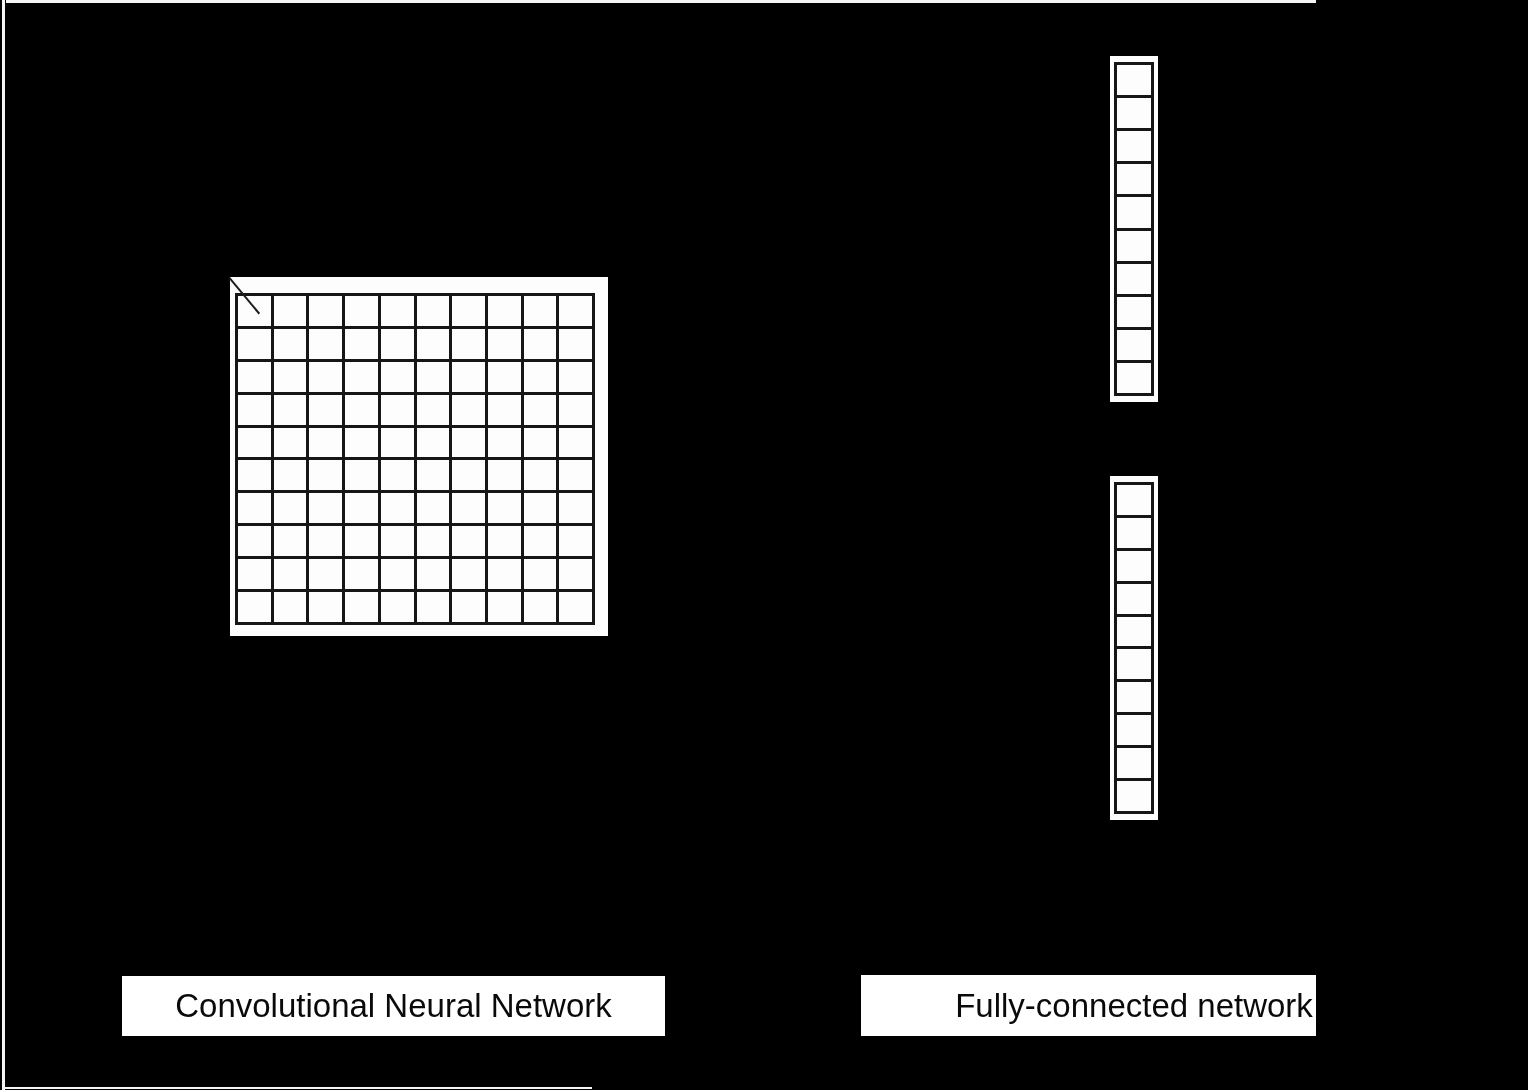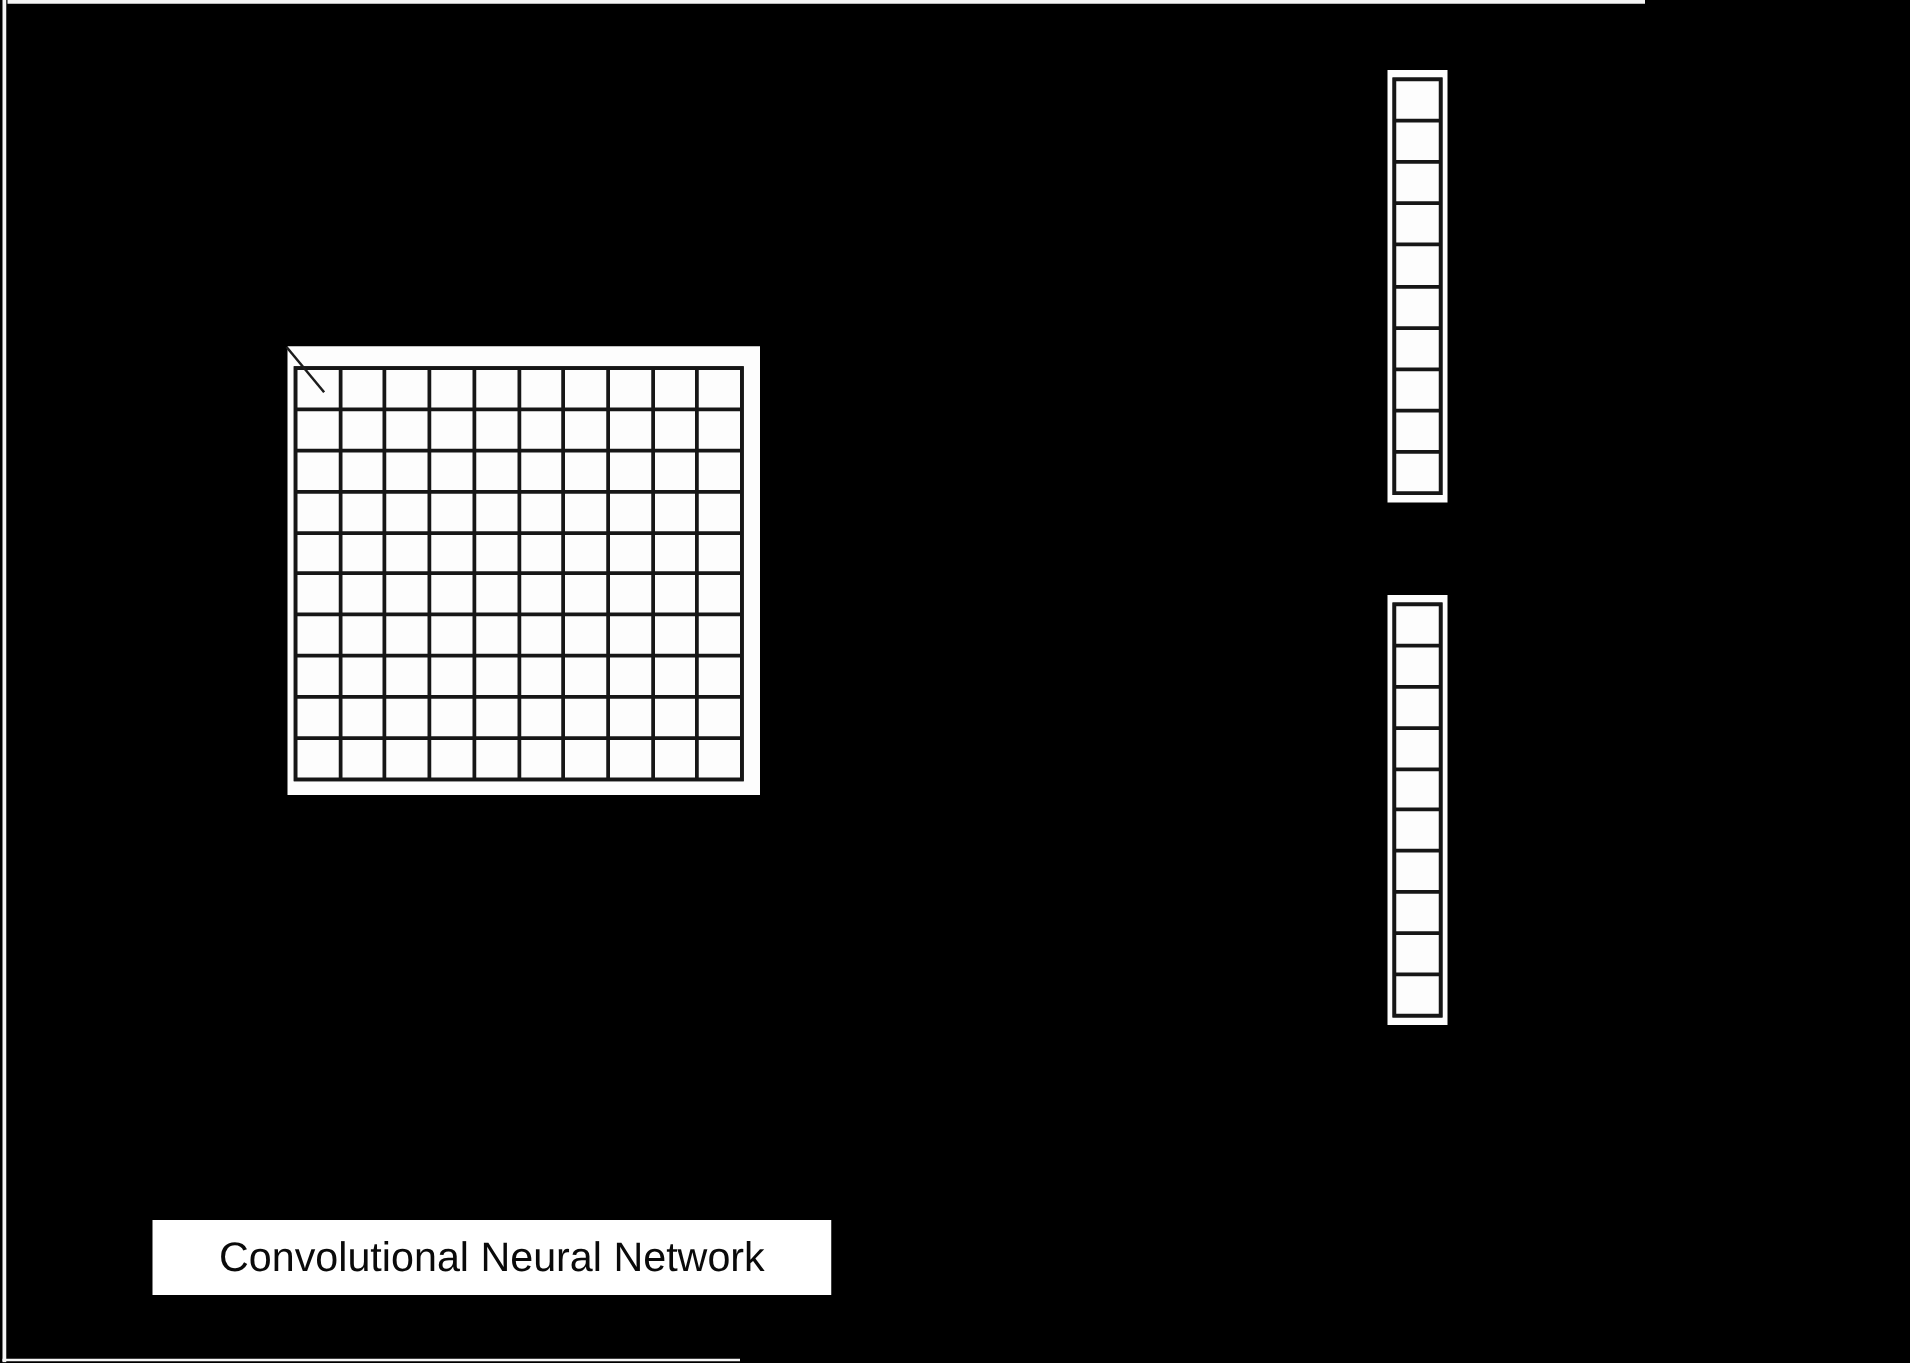--- a/index.html
+++ b/index.html
@@ -223,14 +223,15 @@
         <div class="cell"></div>
         <div class="cell"></div>
         <div class="cell"></div>
         <div class="cell"></div>
         <div class="cell"></div>
         <div class="cell"></div>
       </div>
   </div>
 
   <div id="cnn-caption" class="caption-box">Convolutional Neural Network</div>
+  <div id="fc-caption" class="caption-box">Fully-connected network</div>
 
 </div>
 
 </body></html>

